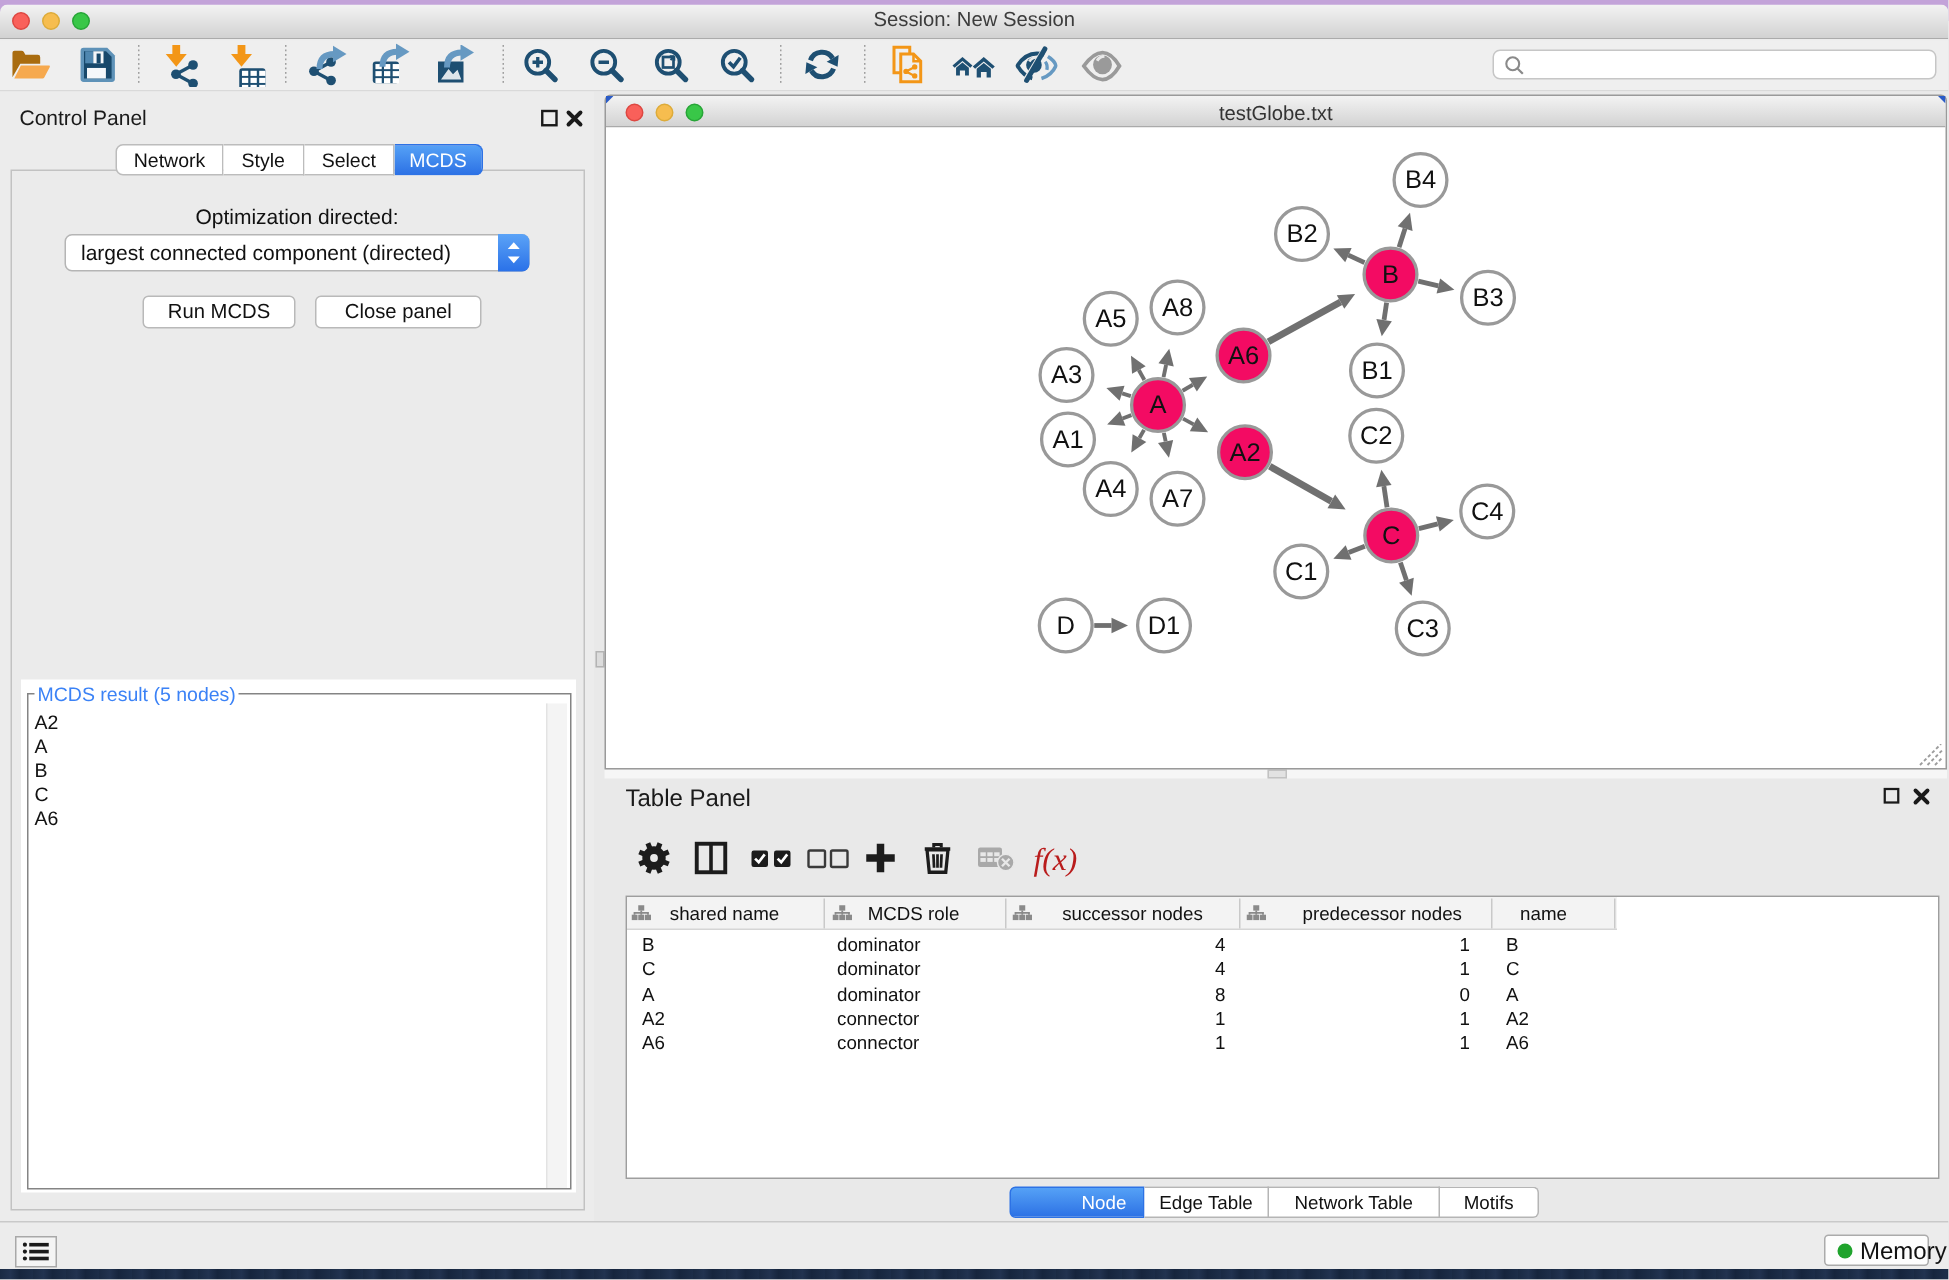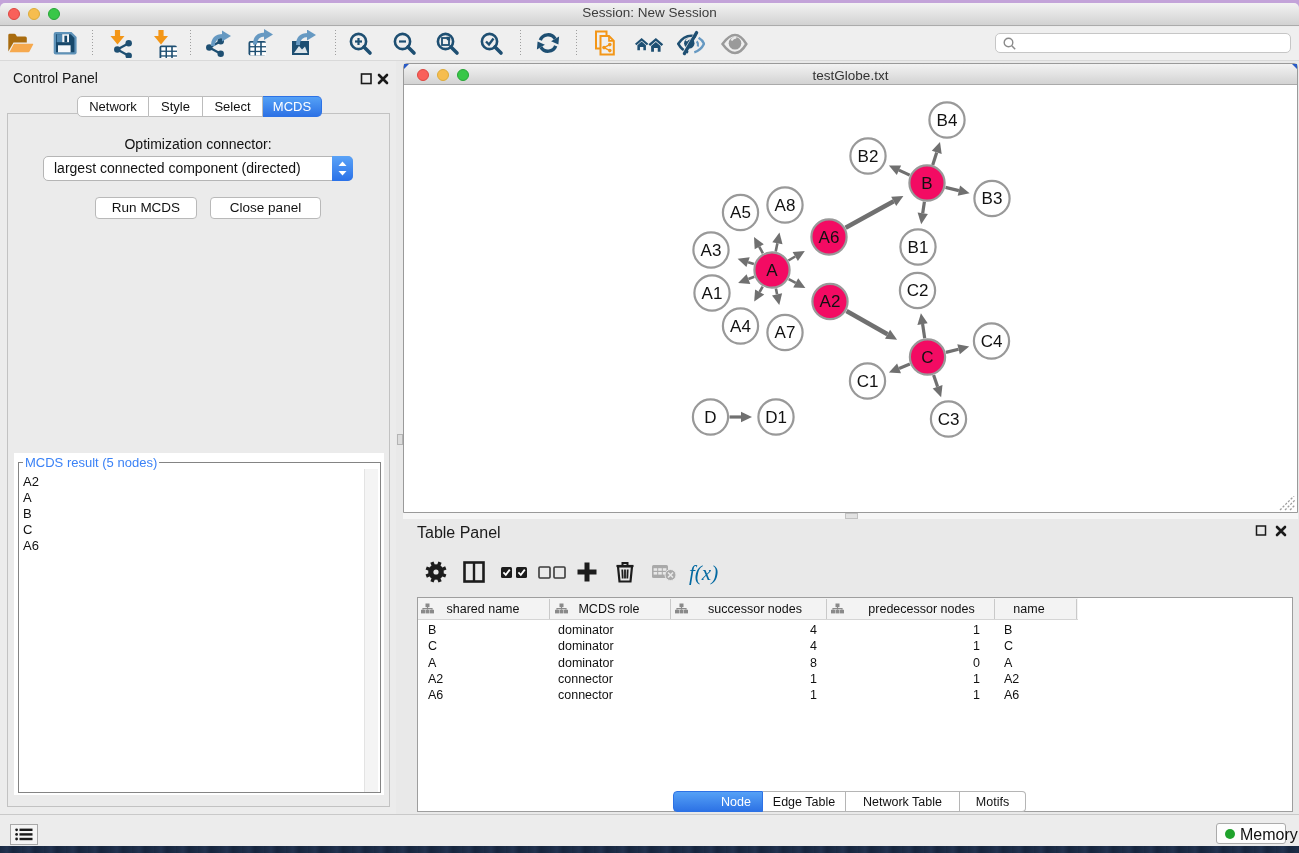--- a/index.html
+++ b/index.html
@@ -64,21 +64,21 @@
     background:linear-gradient(#f3f3f3,#d3d3d3); border-bottom:1px solid #aaa; border-radius:4px 4px 0 0; }
   #netTitle .t-red { left:13px; background:#f9605a; border:1px solid #dd4741; }
   #netTitle .t-yel { left:33px; background:#f6bd4f; border:1px solid #ddab39; }
   #netTitle .t-grn { left:53px; background:#39c748; border:1px solid #27a537; }
   #netTitle .txt { position:absolute; width:100%; text-align:center; top:4px; font-size:13.5px; color:#333; }
 
   
   #tp { left:403px; top:520px; width:896px; height:294px; }
   #tpTitle { left:14px; top:4px; font-size:16px; color:#1a1a1a; }
   #tpToolbar { left:14px; top:28px; width:876px; height:40px; }
-  #tpTable { left:14px; top:77px; width:876px; height:215px; background:#fff; border:1px solid #9e9e9e; }
+  #tpTable { left:14px; top:77px; width:876px; height:189px; background:#fff; border:1px solid #9e9e9e; }
   #tpHeader { position:absolute; left:0; top:0; width:660px; height:22px; background:#f3f3f3;
     border-bottom:1px solid #d5d5d5; font-size:12.5px; color:#111; }
   .trow { position:absolute; font-size:12.5px; color:#111; }
 
   .btabs { position:absolute; top:271px; left:270px; height:21px; display:flex; }
   .btab { height:21px; line-height:20px; font-size:12.5px; color:#111; background:#fff;
     border:1px solid #b5b5b5; border-left:none; text-align:center; }
   .btab.first { border-left:1px solid #b5b5b5; border-radius:4px 0 0 4px; }
   .btab.last { border-radius:0 4px 4px 0; }
   .btab.sel { background:linear-gradient(#55a1f6,#2d72e5); color:#fff; border-color:#2d72e5;padding-left:36px; }
@@ -266,21 +266,21 @@
     <rect x="1.5" y="2" width="9.5" height="9.5" fill="none" stroke="#1a1a1a" stroke-width="1.6"></rect>
     <path d="M19 3 L27 11 M27 3 L19 11" stroke="#1a1a1a" stroke-width="2.6" stroke-linecap="round"></path>
   </svg>
   <div class="abs" id="cpBox"></div>
   <div class="tabrow">
     <div class="tab first" style="width:72px;">Network</div>
       <div class="tab" style="width:54px;">Style</div>
       <div class="tab" style="width:60px;">Select</div>
       <div class="tab sel last" style="width:59px;">MCDS</div>
   </div>
-  <div class="abs" id="optLabel">Optimization connector:</div>
+  <div class="abs" id="optLabel">Optimization directed:</div>
   <div class="abs" id="optSelect">
       <span class="txt">largest connected component (directed)</span>
       <span class="spin">
         <svg width="21" height="25" viewBox="0 0 21 25" style="position:absolute;left:0;top:0;">
           <path d="M6.5 10 L10.5 5.5 L14.5 10 Z" fill="#fff"></path>
           <path d="M6.5 15 L10.5 19.5 L14.5 15 Z" fill="#fff"></path>
         </svg>
       </span>
     </div>
   <div class="btn" style="left:95px; top:136px; width:102px;">Run MCDS</div>
@@ -453,21 +453,21 @@
 <rect x="2.6" y="6.2" width="3.6" height="2.6"></rect>
           <rect x="7.2" y="6.2" width="3.6" height="2.6"></rect>
           <rect x="11.8" y="6.2" width="3.6" height="2.6"></rect>
 <rect x="2.6" y="10" width="3.6" height="2.6"></rect>
           <rect x="7.2" y="10" width="3.6" height="2.6"></rect>
           <rect x="11.8" y="10" width="3.6" height="2.6"></rect>
 </g>
 <circle cx="19.5" cy="13" r="5.5" fill="#a9a9a9" stroke="#e8e8e8" stroke-width="1"></circle>
 <path d="M17 10.5 L22 15.5 M22 10.5 L17 15.5" stroke="#e8e8e8" stroke-width="1.6"></path>
       </svg>
-      <div class="abs" style="left:272px; top:13px; width:46px; font-family:'Liberation Serif',serif; font-style:italic; font-size:21px; color:#0369a1;">f(x)</div>
+      <div class="abs" style="left:272px; top:13px; width:46px; font-family:'Liberation Serif',serif; font-style:italic; font-size:21px; color:#b91c1c;">f(x)</div>
     </div>
   <div class="abs" id="tpTable">
       <div id="tpHeader">
 <svg style="position:absolute; left:3px; top:5px;" width="13" height="11" viewBox="0 0 13 11">
           <g fill="#8a8a8a">
             <rect x="4.5" y="0.5" width="4" height="3.6"></rect>
             <rect x="0" y="6.8" width="4" height="3.6"></rect>
             <rect x="4.5" y="6.8" width="4" height="3.6"></rect>
             <rect x="9" y="6.8" width="4" height="3.6"></rect>
             <path d="M6.5 4 L6.5 6.8 M2 6.8 L2 5.6 L11 5.6 L11 6.8" stroke="#8a8a8a" stroke-width="1.2" fill="none"></path>

